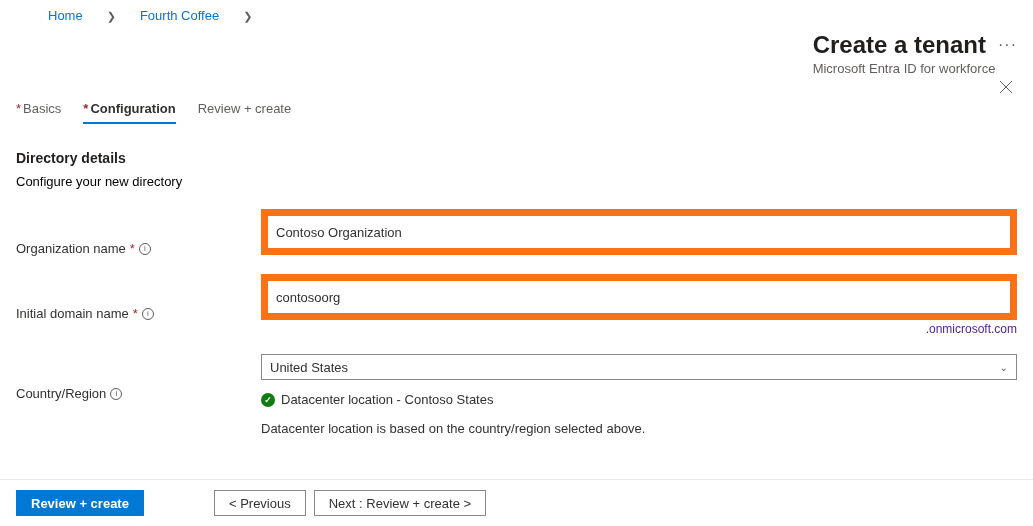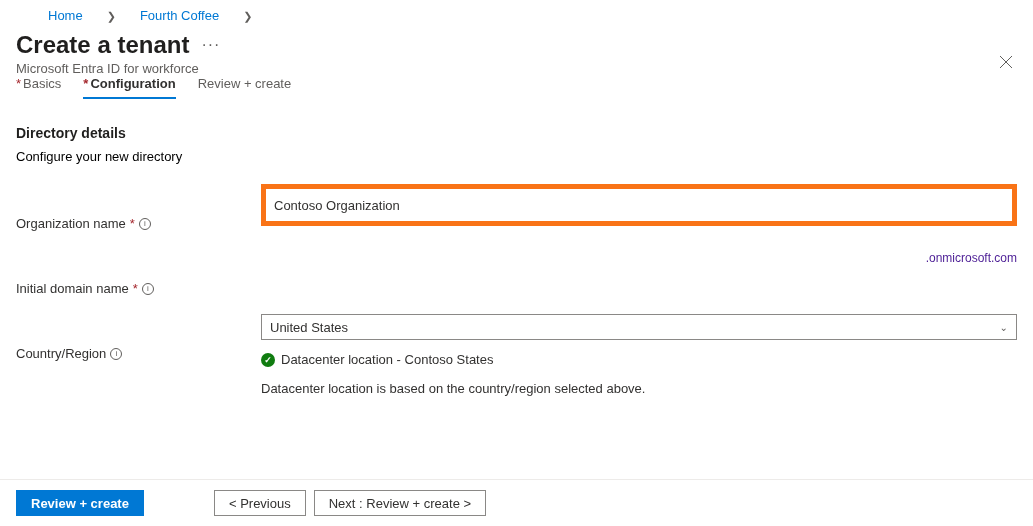--- a/index.html
+++ b/index.html
@@ -28,20 +28,21 @@
       cursor: pointer;
     }
     .breadcrumb .chevron {
       color: #605e5c;
       font-size: 11px;
     }
     .header-row {
       display: flex;
       align-items: flex-end;
       justify-content: space-between;
+      flex-direction: column;
     }
     .title-block {
       display: flex;
       flex-direction: column;
     }
     .title-line {
       display: flex;
       align-items: center;
       gap: 12px;
     }
@@ -131,21 +132,21 @@
       font-size: 8px;
       color: #605e5c;
       cursor: pointer;
     }
     .field-control {
       flex: 1;
     }
     .text-input {
       width: 100%;
       height: 26px;
-      border: 5px solid #f97316;
+      border: 7px solid #f97316;
       padding: 16px 8px;
       font-size: 13px;
       color: #323130;
       font-family: inherit;
     }
     .domain-suffix {
       text-align: right;
       font-size: 12px;
       color: #4c1d95;
       margin-top: 2px;
@@ -274,20 +275,21 @@
     </div>
   </div>
 
   <div class="field-row">
     <div class="field-label">
       <span>Initial domain name</span>
       <span class="req">*</span>
       <span class="info-icon">i</span>
     </div>
     <div class="field-control">
+      <input class="text-input" type="text" value="contosoorg" style="">
       <div class="domain-suffix">.onmicrosoft.com</div>
     </div>
   </div>
 
   <div class="field-row">
     <div class="field-label">
       <span>Country/Region</span>
       <span class="info-icon">i</span>
     </div>
     <div class="field-control">

